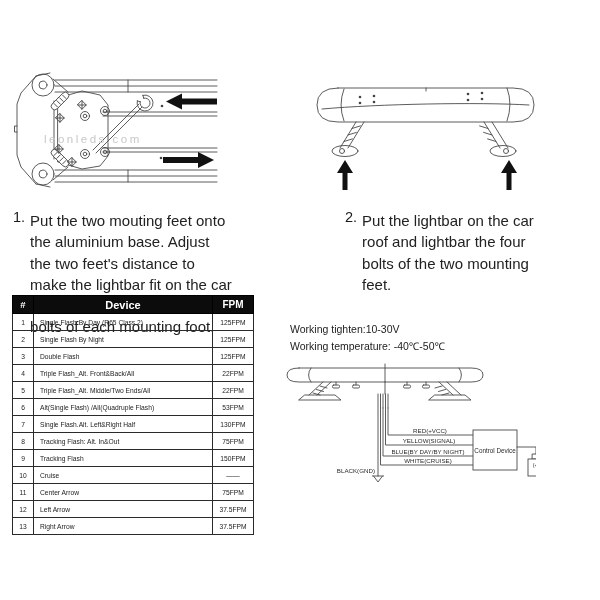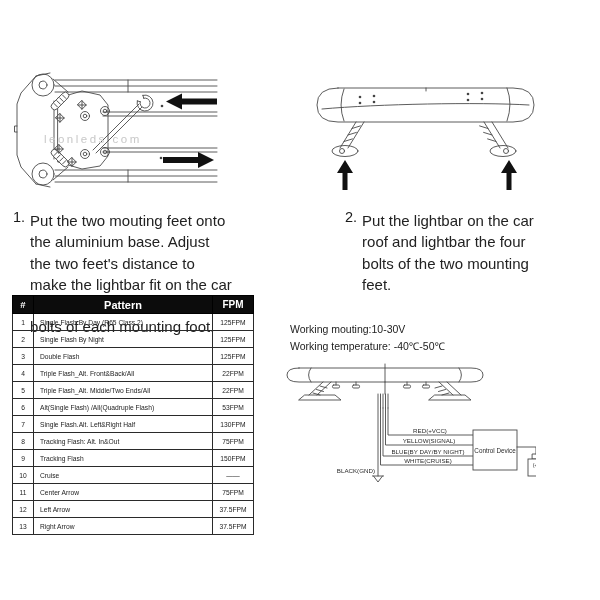--- a/index.html
+++ b/index.html
@@ -134,21 +134,21 @@
 
   <table class="patterns">
     <colgroup>
         <col style="width:21px">
         <col style="width:179px">
         <col style="width:41px">
       </colgroup>
     <thead>
       <tr>
         <th class="h-num">#</th>
-        <th class="h-pattern">Pattern</th>
+        <th class="h-pattern">Device</th>
         <th class="h-fpm">FPM</th>
       </tr>
     </thead>
     <tbody>
         <tr>
           <td class="col-num">1</td>
           <td class="col-pattern">Single Flash By Day (R65 Class 2)</td>
           <td class="col-fpm">125FPM</td>
         </tr>
         <tr>
@@ -208,21 +208,21 @@
         </tr>
         <tr>
           <td class="col-num">13</td>
           <td class="col-pattern">Right Arrow</td>
           <td class="col-fpm">37.5FPM</td>
         </tr>
       </tbody>
   </table>
 
   <div class="specs">
-    <div>Working mouting:10-30V</div>
+    <div>Working tighten:10-30V</div>
     <div>Working temperature: -40℃-50℃</div>
   </div>
 
   <svg style="left:285px;top:350px" width="315" height="160" viewBox="0 0 315 160">
     <g>
       <path class="ln" d="M14 18 H186 Q198 18 198 25 Q198 32 186 32 H14 Q2 32 2 25 Q2 18 14 18 Z"></path>
       <path class="ln" d="M26 18 Q21 25 26 32 M174 18 Q179 25 174 32 M100 14 V32"></path>
       <path class="ln" d="M38 32 L24 45 M46 32 L32 45 M154 32 L168 45 M162 32 L176 45"></path>
       <path class="ln" d="M35 36 L42 38 M31.5 39.5 L38.5 41.5 M28 43 L35 45
                           M157 36 L150 38 M160.5 39.5 L153.5 41.5 M164 43 L157 45"></path>

